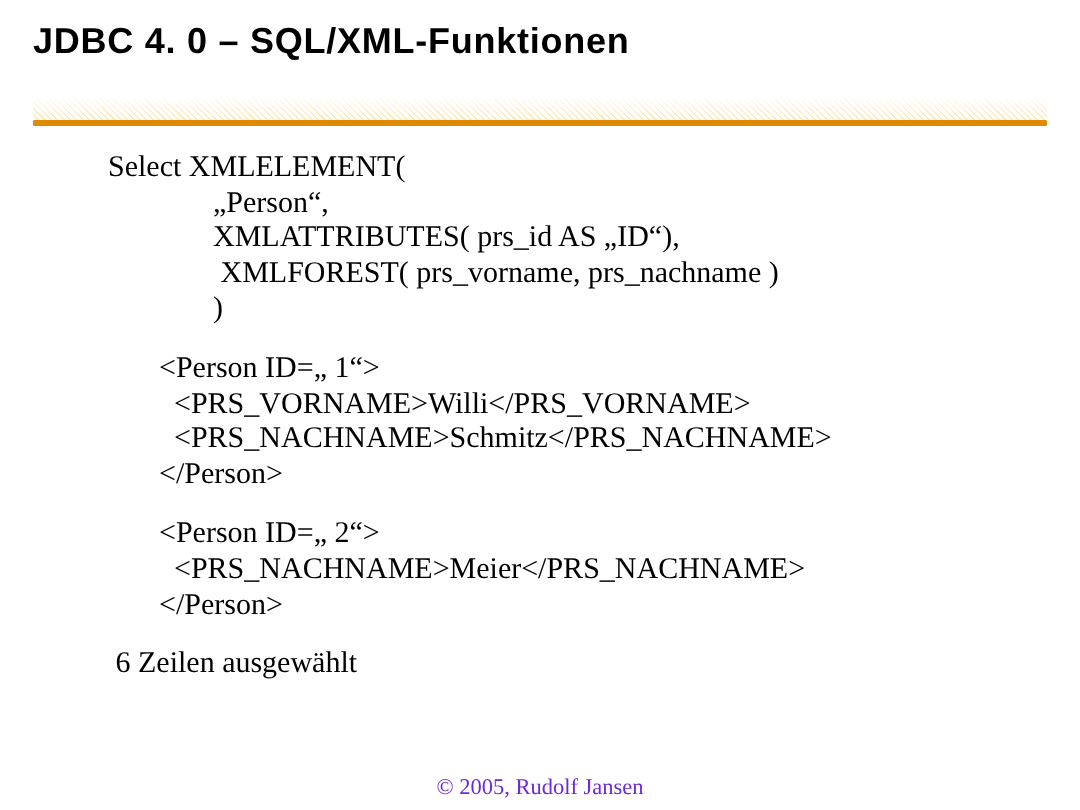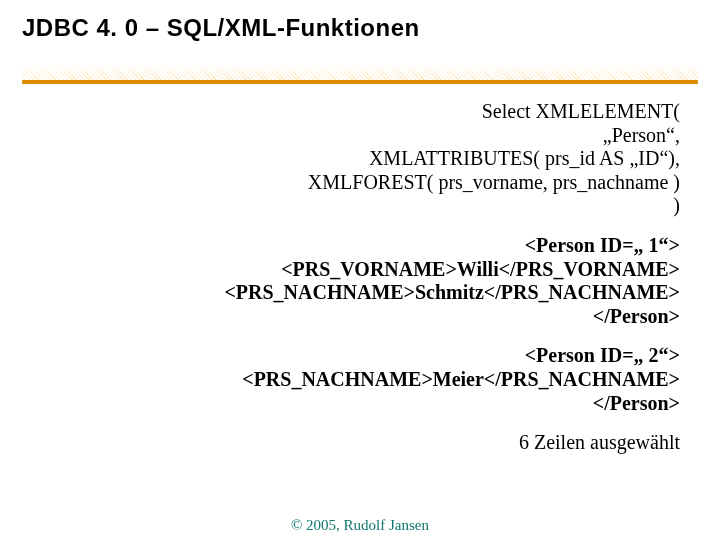--- a/index.html
+++ b/index.html
@@ -66,25 +66,25 @@
     top: 100px;
     left: 72px;
     right: 40px;
     font-size: 20px;
     line-height: 1.18;
   }
   .block {
     margin-bottom: 16px;
   }
   .indent1 { padding-left: 70px; }
-  .indent-result { padding-left: 34px; font-weight: bold; }
-  .line { white-space: pre; text-align: right; }
+  .indent-result { padding-left: 34px; }
+  .line { white-space: pre; }
   .footer {
     font-size: 15px;
-    color: #0f766e;
+    color: #6d28d9;
     position: absolute;
     bottom: 6px;
     left: 50%;
     transform: translateX(-50%);
     white-space: nowrap;
   }
 </style>
 </head>
 <body>
 

